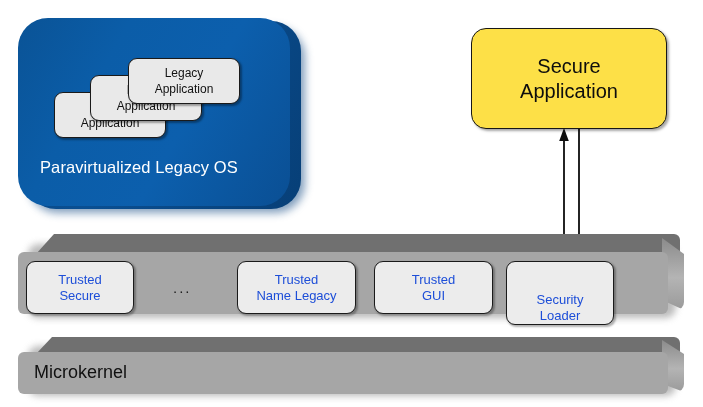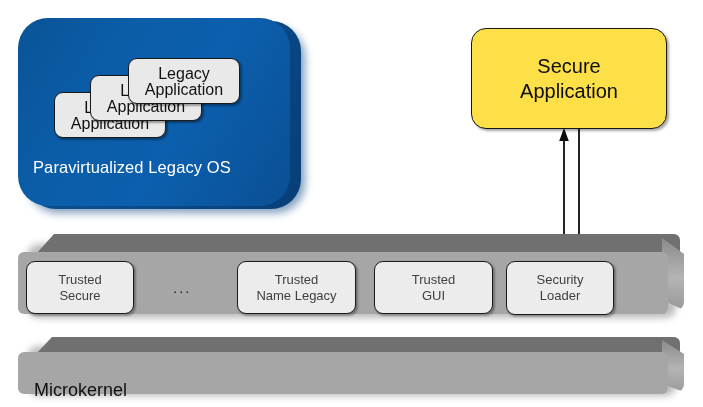--- a/index.html
+++ b/index.html
@@ -50,40 +50,40 @@
     position: absolute;
     left: 0px;
     top: 0px;
     width: 272px;
     height: 188px;
     border-radius: 30px;
     background: linear-gradient(120deg, #0a5396 0%, #0b5da8 30%, #0c5fad 60%, #0a4f94 100%);
   }
   #legacy-os-label {
     position: absolute;
-    left: 15px;
+    left: 22px;
     top: 140px;
     width: 250px;
     color: #ffffff;
     font-size: 16.5px;
     letter-spacing: .1px;
     white-space: nowrap;
   }
 
   
   .app-card {
     position: absolute;
     background: #e9e9e9;
     border: 1.6px solid #1a1a1a;
     border-radius: 9px;
     box-sizing: border-box;
     width: 112px;
     height: 46px;
     text-align: center;
-    font-size: 16px;
+    font-size: 12px;
     color: #111111;
     line-height: 15.5px;
     padding-top: 7px;
     box-shadow: 1.5px 1.5px 2px rgba(0,0,0,.35);
   }
   #app-card-back  { left: 36px;  top: 74px; }
   #app-card-mid   { left: 72px;  top: 57px; }
   #app-card-front { left: 110px; top: 40px; }
 
   
@@ -176,43 +176,42 @@
     left: 0px; top: 15px; width: 650px; height: 42px;
     border-radius: 6px;
   }
   #microkernel-label {
     position: absolute;
     left: 16px;
     top: 25px;
     font-size: 18px;
     color: #111111;
     white-space: nowrap;
-    margin-top: 18px;
   }
 
   
   .service-box {
     position: absolute;
     box-sizing: border-box;
     background: #ececec;
     border: 1.6px solid #1a1a1a;
     border-radius: 9px;
     text-align: center;
     font-size: 13px;
     line-height: 16px;
-    color: #404040;
+    color: #1d4ed8;
     display: flex;
     align-items: center;
     justify-content: center;
     box-shadow: 1.5px 1.5px 2px rgba(0,0,0,.3);
   }
   #service-trusted-loader      { left: 26px;  top: 261px; width: 108px; height: 53px; }
   #service-trusted-name-server { left: 237px; top: 261px; width: 119px; height: 53px; }
   #service-trusted-gui         { left: 374px; top: 261px; width: 119px; height: 53px; }
-  #service-security-policy     { left: 506px; top: 261px; width: 108px; height: 54px; }
+  #service-security-policy     { left: 506px; top: 261px; width: 108px; height: 64px; align-items: flex-end; }
 
   #services-ellipsis {
     position: absolute;
     left: 173px;
     top: 281px;
     font-size: 15px;
     color: #202020;
     letter-spacing: 2px;
     line-height: 14px;
   }

